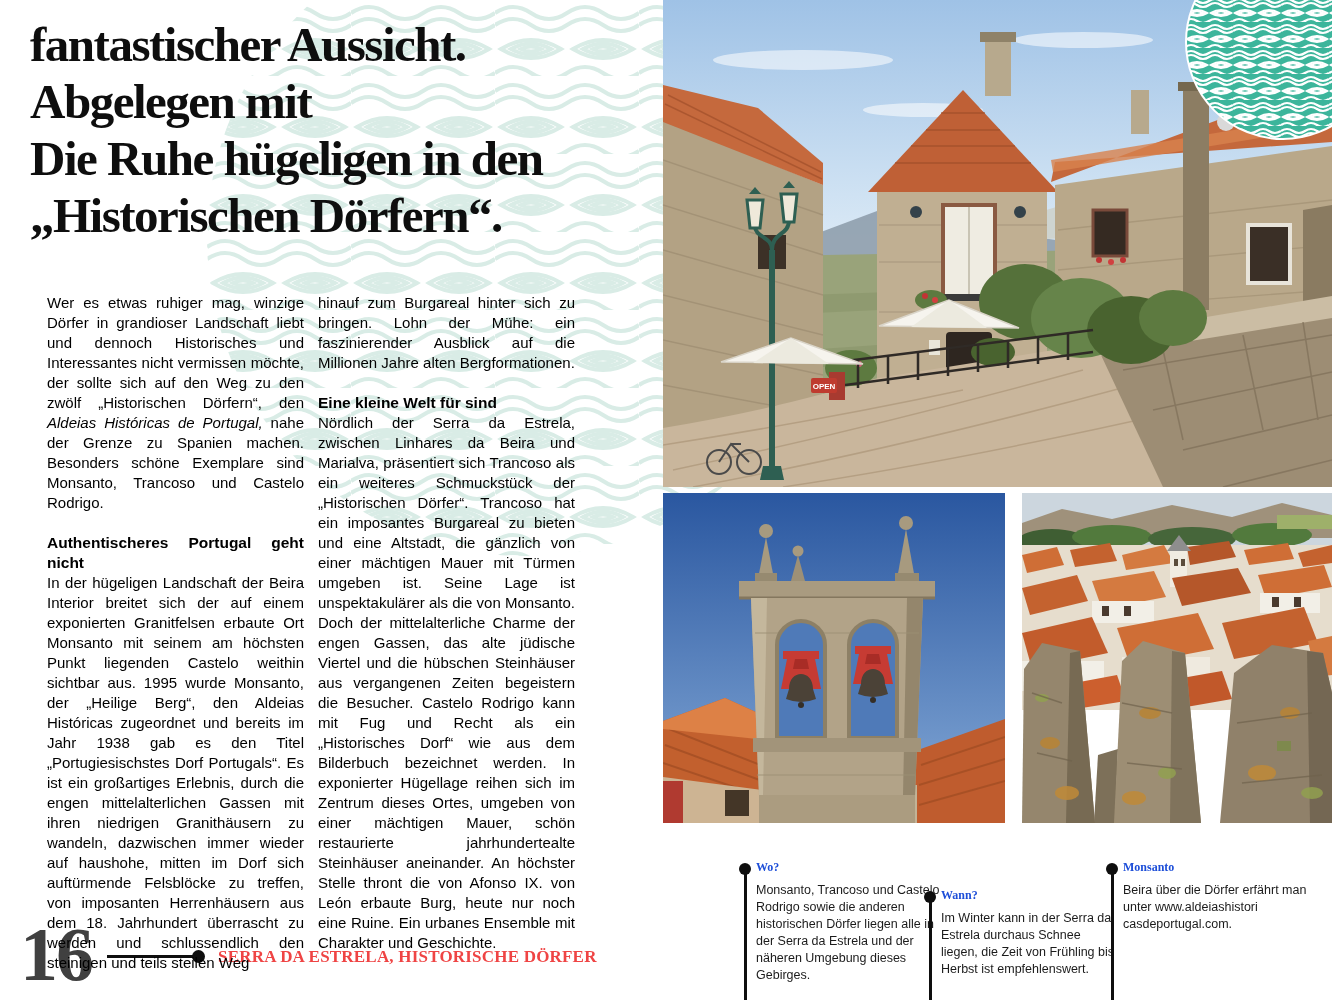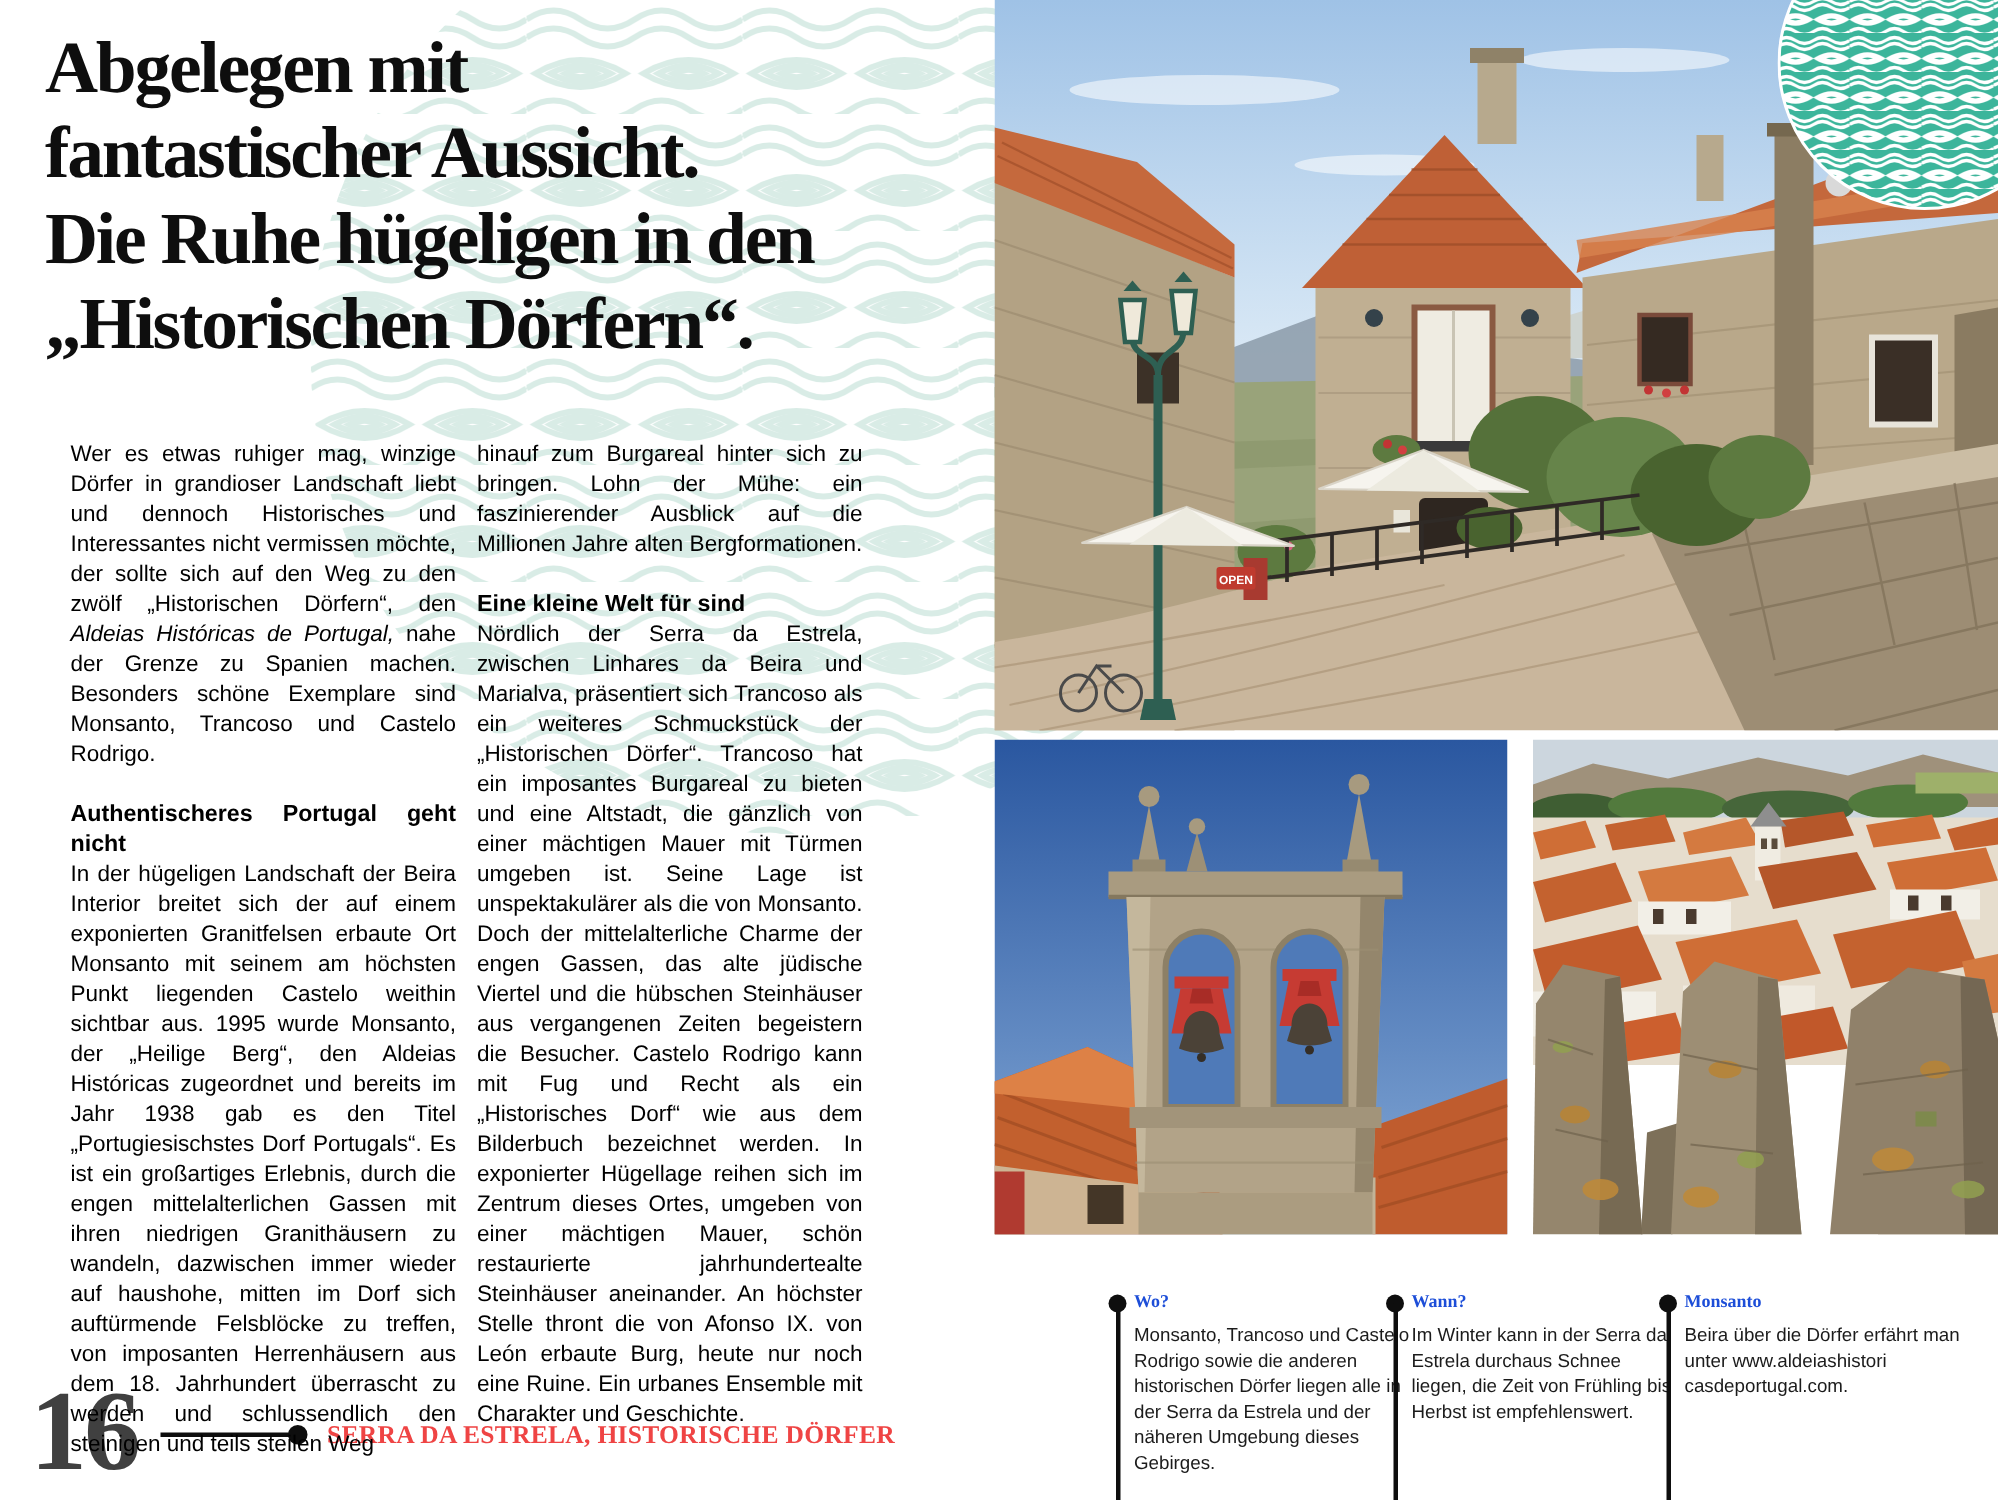--- a/index.html
+++ b/index.html
@@ -27,21 +27,21 @@
   .footer-rule{position:absolute;left:107px;top:955px;width:90px;height:3px;background:#0e0e0e;}
   .footer-dot{position:absolute;left:192px;top:950px;width:13px;height:13px;border-radius:50%;background:#0e0e0e;}
   .footer-tag{position:absolute;left:218px;top:947px;font-family:"Liberation Serif",serif;
               font-weight:700;font-size:17px;letter-spacing:0.2px;color:#ef4444;}
   .infobox{position:absolute;top:860px;padding-left:17px;}
   .infobox .ib-bullet{position:absolute;left:0;top:3px;width:12px;height:12px;border-radius:50%;background:#0e0e0e;}
   .infobox .ib-line{position:absolute;left:5px;top:9px;width:3px;height:140px;background:#0e0e0e;}
   .infobox h4{margin:0;font-family:"Liberation Serif",serif;font-weight:700;font-size:12px;color:#1d4ed8;}
   .infobox p{margin:7px 0 0 0;font-size:12.5px;line-height:17px;text-align:left;color:#1b1b1b;}
   #ib1{left:739px;width:190px;}
-  #ib2{left:924px;width:178px;}
+  #ib2{left:924px;width:178px;margin-top:28px;}
   #ib3{left:1106px;width:195px;}
 </style>
 </head>
 <body>
 
 <div class="page">
 
   <svg class="wave-circle-light" viewBox="0 0 636 636" aria-hidden="true">
     <defs>
       <pattern id="wlight" width="144" height="78" patternUnits="userSpaceOnUse">
@@ -55,22 +55,22 @@
           <path d="M88,51 Q108,40 128,51 Q108,62 88,51 Z"></path>
           <path d="M98,51 Q108,46 118,51 Q108,56 98,51 Z"></path>
           <path d="M0,75 Q18,63 36,75 T72,75 T108,75 T144,75"></path>
         </g>
       </pattern>
     </defs>
     <circle cx="318" cy="318" r="318" fill="url(#wlight)"></circle>
   </svg>
 
   <h1 class="title">
+    <span>fantastischer Aussicht.</span>
     <span>Abgelegen mit</span>
-    <span>fantastischer Aussicht.</span>
     <span>Die Ruhe hügeligen in den</span>
     <span>„Historischen Dörfern“.</span>
   </h1>
 
   <div class="col col1">
     <p class="para"><span>Wer es etwas ruhiger mag, winzige Dörfer in grandioser Landschaft liebt und dennoch Historisches und Interessantes nicht vermissen möchte, der sollte sich auf den Weg zu den zwölf „Historischen Dörfern“, den </span><em>Aldeias Históricas de Portugal,</em><span> nahe der Grenze zu Spanien machen. Besonders schöne Exemplare sind Monsanto, Trancoso und Castelo Rodrigo.</span></p>
     <h3 class="subhead">Authentischeres Portugal geht nicht</h3>
     <p class="para">In der hügeligen Landschaft der Beira Interior breitet sich der auf einem exponierten Granitfelsen erbaute Ort Monsanto mit seinem am höchsten Punkt liegenden Castelo weithin sichtbar aus. 1995 wurde Monsanto, der „Heilige Berg“, den Aldeias Históricas zugeordnet und bereits im Jahr 1938 gab es den Titel „Portugiesischstes Dorf Portugals“. Es ist ein großartiges Erlebnis, durch die engen mittelalterlichen Gassen mit ihren niedrigen Granithäusern zu wandeln, dazwischen immer wieder auf haushohe, mitten im Dorf sich auftürmende Felsblöcke zu treffen, von imposanten Herrenhäusern aus dem 18. Jahrhundert überrascht zu werden und schlussendlich den steinigen und teils steilen Weg</p>
   </div>
 

